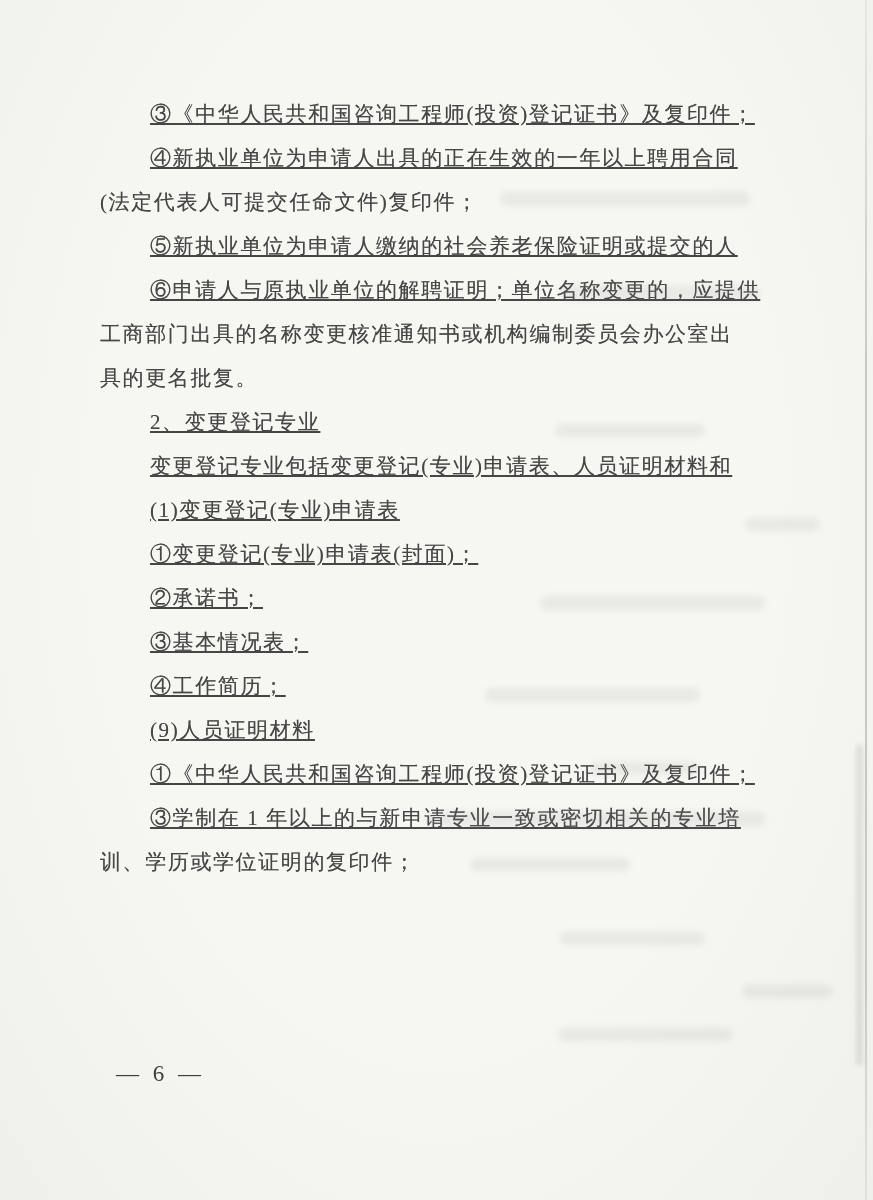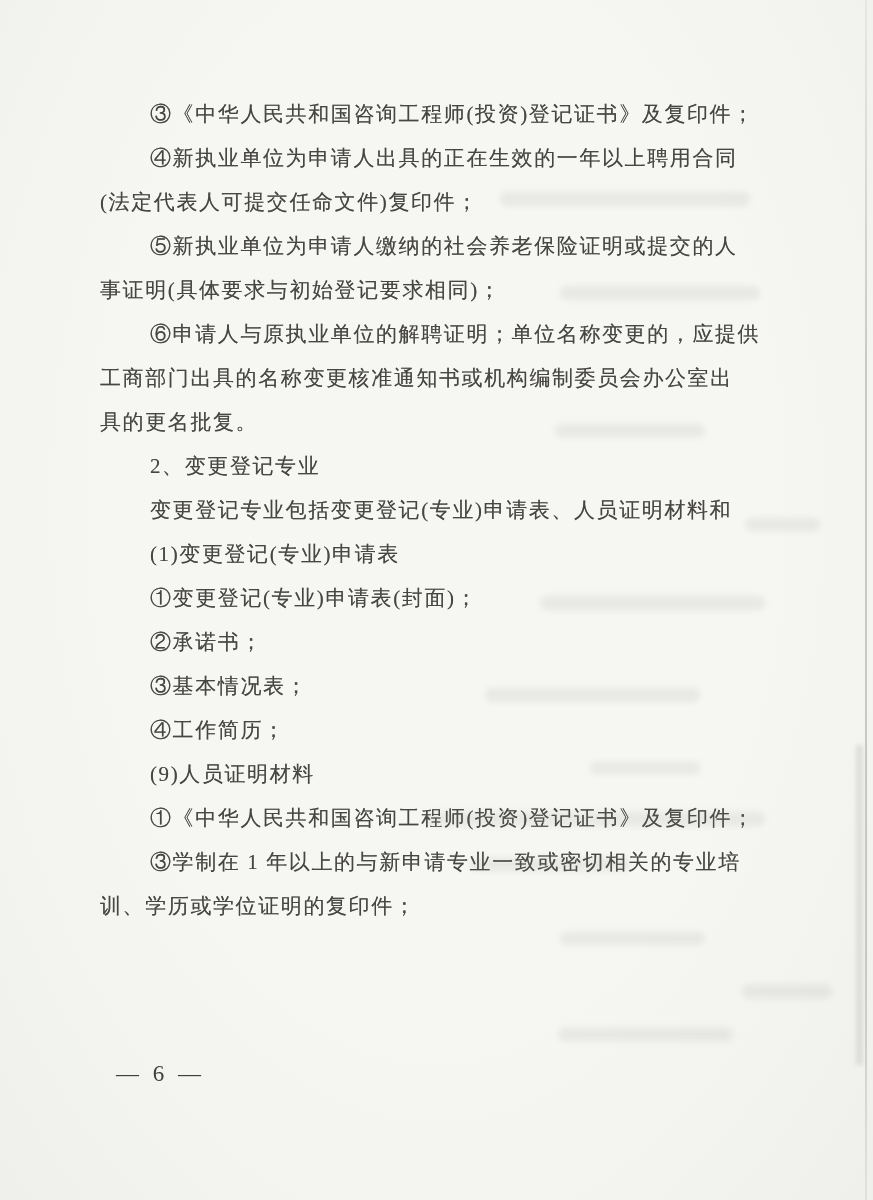--- a/index.html
+++ b/index.html
@@ -25,21 +25,21 @@
     width: 690px;
   }
   .line {
     height: 44px;
     line-height: 44px;
     font-size: 21px;
     letter-spacing: 1.6px;
     white-space: nowrap;
     text-shadow: 0 0 0.4px rgba(70,70,68,0.55);
   }
-  .line.indent { padding-left: 50px; }
+  .line.indent { padding-left: 50px; text-decoration: underline; }
   
   .footer {
     position: absolute;
     left: 116px;
     top: 1061px;
     font-size: 23px;
     letter-spacing: 4px;
     color: #3f3e3d;
   }
   
@@ -78,21 +78,20 @@
 </head>
 <body>
 
 <div class="page">
 
   <div class="textblock" id="textblock">
       <div class="line indent">③《中华人民共和国咨询工程师(投资)登记证书》及复印件；</div>
       <div class="line indent">④新执业单位为申请人出具的正在生效的一年以上聘用合同</div>
       <div class="line">(法定代表人可提交任命文件)复印件；</div>
       <div class="line indent">⑤新执业单位为申请人缴纳的社会养老保险证明或提交的人</div>
-      <div class="line">事证明(具体要求与初始登记要求相同)；</div>
       <div class="line indent">⑥申请人与原执业单位的解聘证明；单位名称变更的，应提供</div>
       <div class="line">工商部门出具的名称变更核准通知书或机构编制委员会办公室出</div>
       <div class="line">具的更名批复。</div>
       <div class="line indent">2、变更登记专业</div>
       <div class="line indent">变更登记专业包括变更登记(专业)申请表、人员证明材料和</div>
       <div class="line indent">(1)变更登记(专业)申请表</div>
       <div class="line indent">①变更登记(专业)申请表(封面)；</div>
       <div class="line indent">②承诺书；</div>
       <div class="line indent">③基本情况表；</div>
       <div class="line indent">④工作简历；</div>

